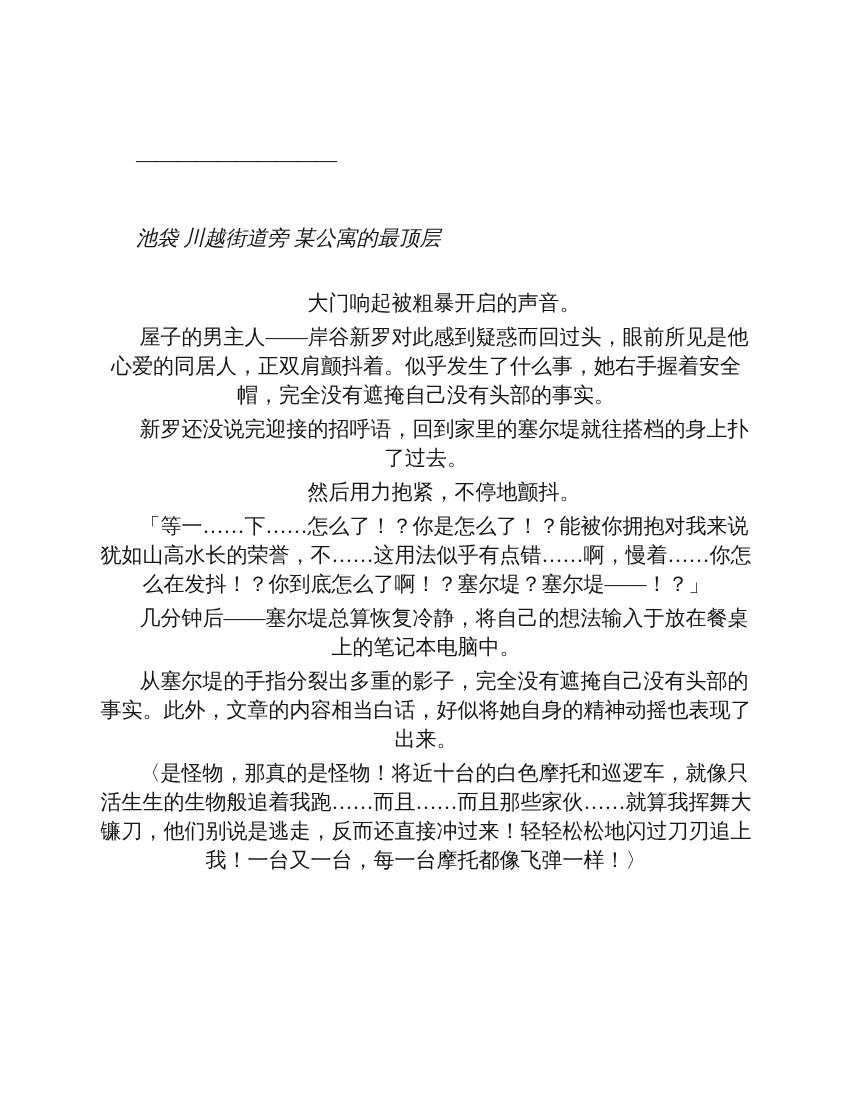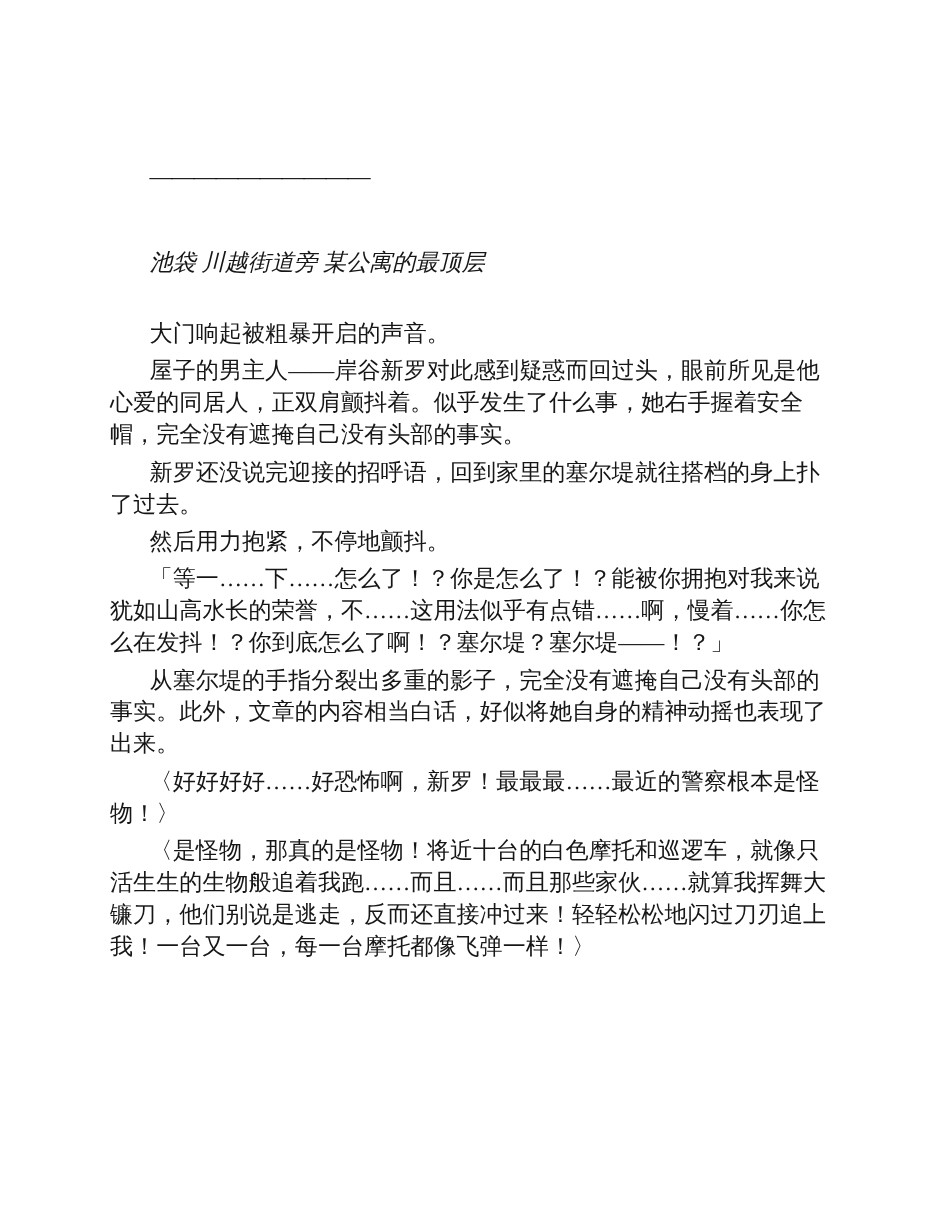--- a/index.html
+++ b/index.html
@@ -30,38 +30,38 @@
     margin-top: 49px;
     padding-left: 36px;
     font-style: italic;
   }
   .body-text {
     margin-top: 36px;
   }
   .body-text p {
     margin: 0 0 5px 0;
     text-indent: 36px;
-    text-align: left;
+    text-align: center;
     word-break: break-all;
     overflow-wrap: break-word;
   }
 </style>
 </head>
 <body>
 
 <div class="page">
 
   <div class="divider">——————————</div>
 
   <div class="scene-heading">池袋 川越街道旁 某公寓的最顶层</div>
 
   <div class="body-text">
     <p>大门响起被粗暴开启的声音。</p>
     <p>屋子的男主人——岸谷新罗对此感到疑惑而回过头，眼前所见是他心爱的同居人，正双肩颤抖着。似乎发生了什么事，她右手握着安全帽，完全没有遮掩自己没有头部的事实。</p>
     <p>新罗还没说完迎接的招呼语，回到家里的塞尔堤就往搭档的身上扑了过去。</p>
     <p>然后用力抱紧，不停地颤抖。</p>
     <p>「等一……下……怎么了！？你是怎么了！？能被你拥抱对我来说犹如山高水长的荣誉，不……这用法似乎有点错……啊，慢着……你怎么在发抖！？你到底怎么了啊！？塞尔堤？塞尔堤——！？」</p>
+    <p>几分钟后——塞尔堤总算恢复冷静，将自己的想法输入于放在餐桌上的笔记本电脑中。</p>
     <p>从塞尔堤的手指分裂出多重的影子，完全没有遮掩自己没有头部的事实。此外，文章的内容相当白话，好似将她自身的精神动摇也表现了出来。</p>
-    <p>〈好好好好……好恐怖啊，新罗！最最最……最近的警察根本是怪物！〉</p>
     <p>〈是怪物，那真的是怪物！将近十台的白色摩托和巡逻车，就像只活生生的生物般追着我跑……而且……而且那些家伙……就算我挥舞大镰刀，他们别说是逃走，反而还直接冲过来！轻轻松松地闪过刀刃追上我！一台又一台，每一台摩托都像飞弹一样！〉</p>
   </div>
 
 </div>
 
 </body></html>

